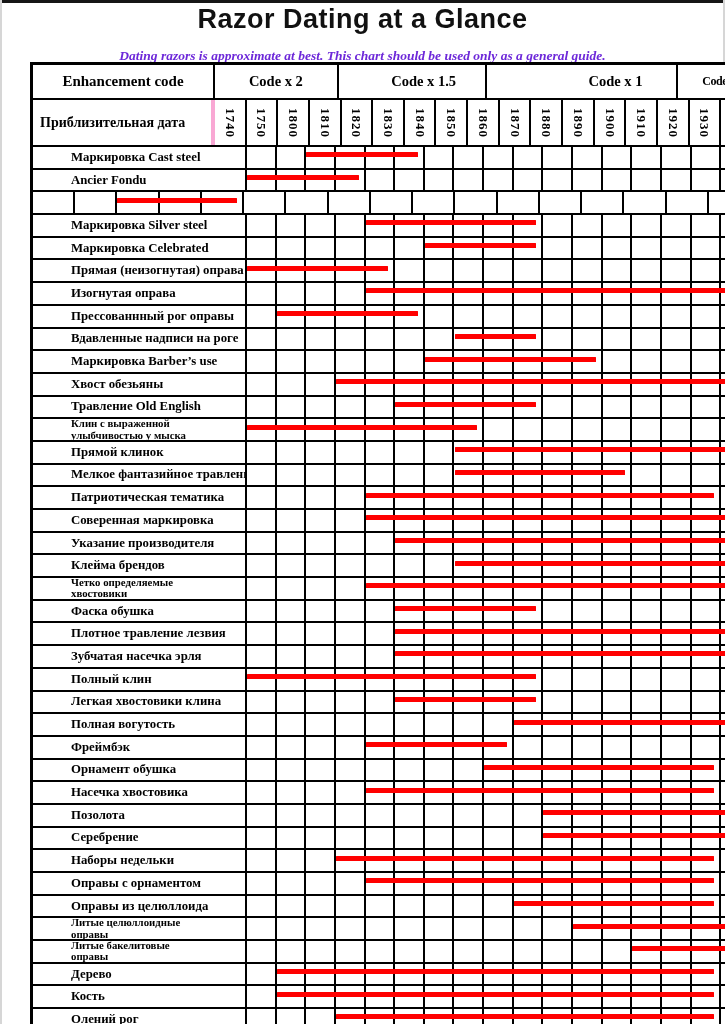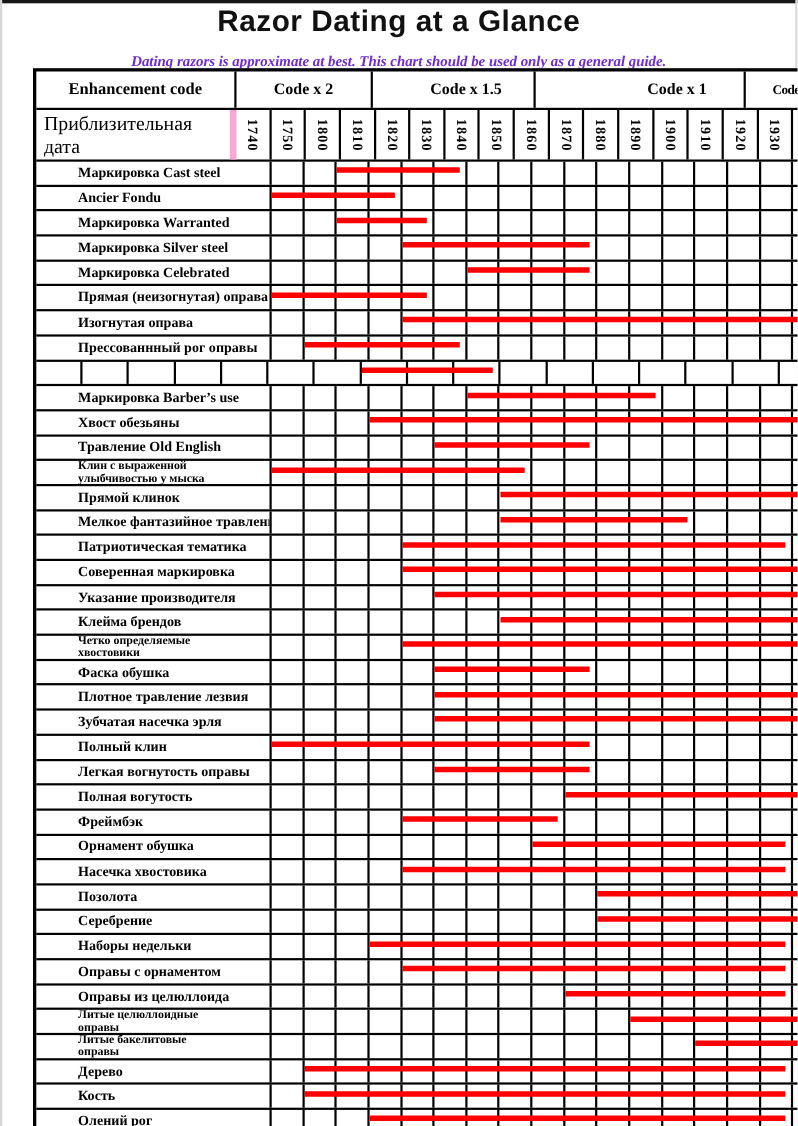--- a/index.html
+++ b/index.html
@@ -36,23 +36,23 @@
   .groups { flex:1; display:flex;gap:24px; }
   .group {
     box-sizing:border-box; border-right:2px solid #000;
     display:flex; align-items:center; justify-content:center;
     font-weight:bold; font-size:14.5px; flex-basis:0;
   }
   .group:last-child { border-right:none; font-size:12px; letter-spacing:-0.5px; }
 
   .hrow2 { height:45px; flex:0 0 45px; display:flex; border-bottom:2px solid #000; }
   .date-header {
-    width:182px; flex:0 0 182px; box-sizing:border-box; border-right:6px solid #f9a8d4;
+    width:182px; flex:0 0 182px; box-sizing:border-box; border-right:4px solid #f9a8d4;
     display:flex; align-items:center; padding-left:7px;
-    font-weight:normal; font-size:18px;
+    font-weight:bold; font-size:14px;
   }
   .years { flex:1; display:flex; }
   .year-cell {
     flex:1 1 0; box-sizing:border-box; border-right:2px solid #000;
     display:flex; align-items:center; justify-content:center; overflow:hidden;
   }
   .year-cell:last-child { border-right:none; }
   .year-cell span {
     writing-mode:vertical-rl; font-weight:bold; font-size:13px; letter-spacing:1px;
   }
@@ -196,23 +196,20 @@
           <div class="cell"></div>
           <div class="cell"></div>
           <div class="cell"></div>
           <div class="cell"></div>
           <div class="cell"></div>
           <div class="cell"></div>
           <div class="bar" style="background: rgb(255, 0, 0); left: 0%; width: calc(23.5294% - 7px);"></div>
         </div>
       </div>
       <div class="row">
-        <div class="row-label">
-          <span>Маркировка Warranted</span>
-        </div>
         <div class="cells">
           <div class="cell"></div>
           <div class="cell"></div>
           <div class="cell"></div>
           <div class="cell"></div>
           <div class="cell"></div>
           <div class="cell"></div>
           <div class="cell"></div>
           <div class="cell"></div>
           <div class="cell"></div>
@@ -346,20 +343,23 @@
           <div class="cell"></div>
           <div class="cell"></div>
           <div class="cell"></div>
           <div class="cell"></div>
           <div class="cell"></div>
           <div class="cell"></div>
           <div class="bar" style="background: rgb(255, 0, 0); left: 5.88235%; width: calc(29.4118% - 7px);"></div>
         </div>
       </div>
       <div class="row">
+        <div class="row-label">
+          <span>Вдавленные надписи на роге</span>
+        </div>
         <div class="cells">
           <div class="cell"></div>
           <div class="cell"></div>
           <div class="cell"></div>
           <div class="cell"></div>
           <div class="cell"></div>
           <div class="cell"></div>
           <div class="cell"></div>
           <div class="cell"></div>
           <div class="cell"></div>
@@ -746,21 +746,21 @@
           <div class="cell"></div>
           <div class="cell"></div>
           <div class="cell"></div>
           <div class="cell"></div>
           <div class="cell"></div>
           <div class="bar" style="background: rgb(255, 0, 0); left: 0%; width: calc(58.8235% - 7px);"></div>
         </div>
       </div>
       <div class="row">
         <div class="row-label">
-          <span>Легкая вогнутость оправы</span>
+          <span>Легкая хвостовики клина</span>
         </div>
         <div class="cells">
           <div class="cell"></div>
           <div class="cell"></div>
           <div class="cell"></div>
           <div class="cell"></div>
           <div class="cell"></div>
           <div class="cell"></div>
           <div class="cell"></div>
           <div class="cell"></div>

